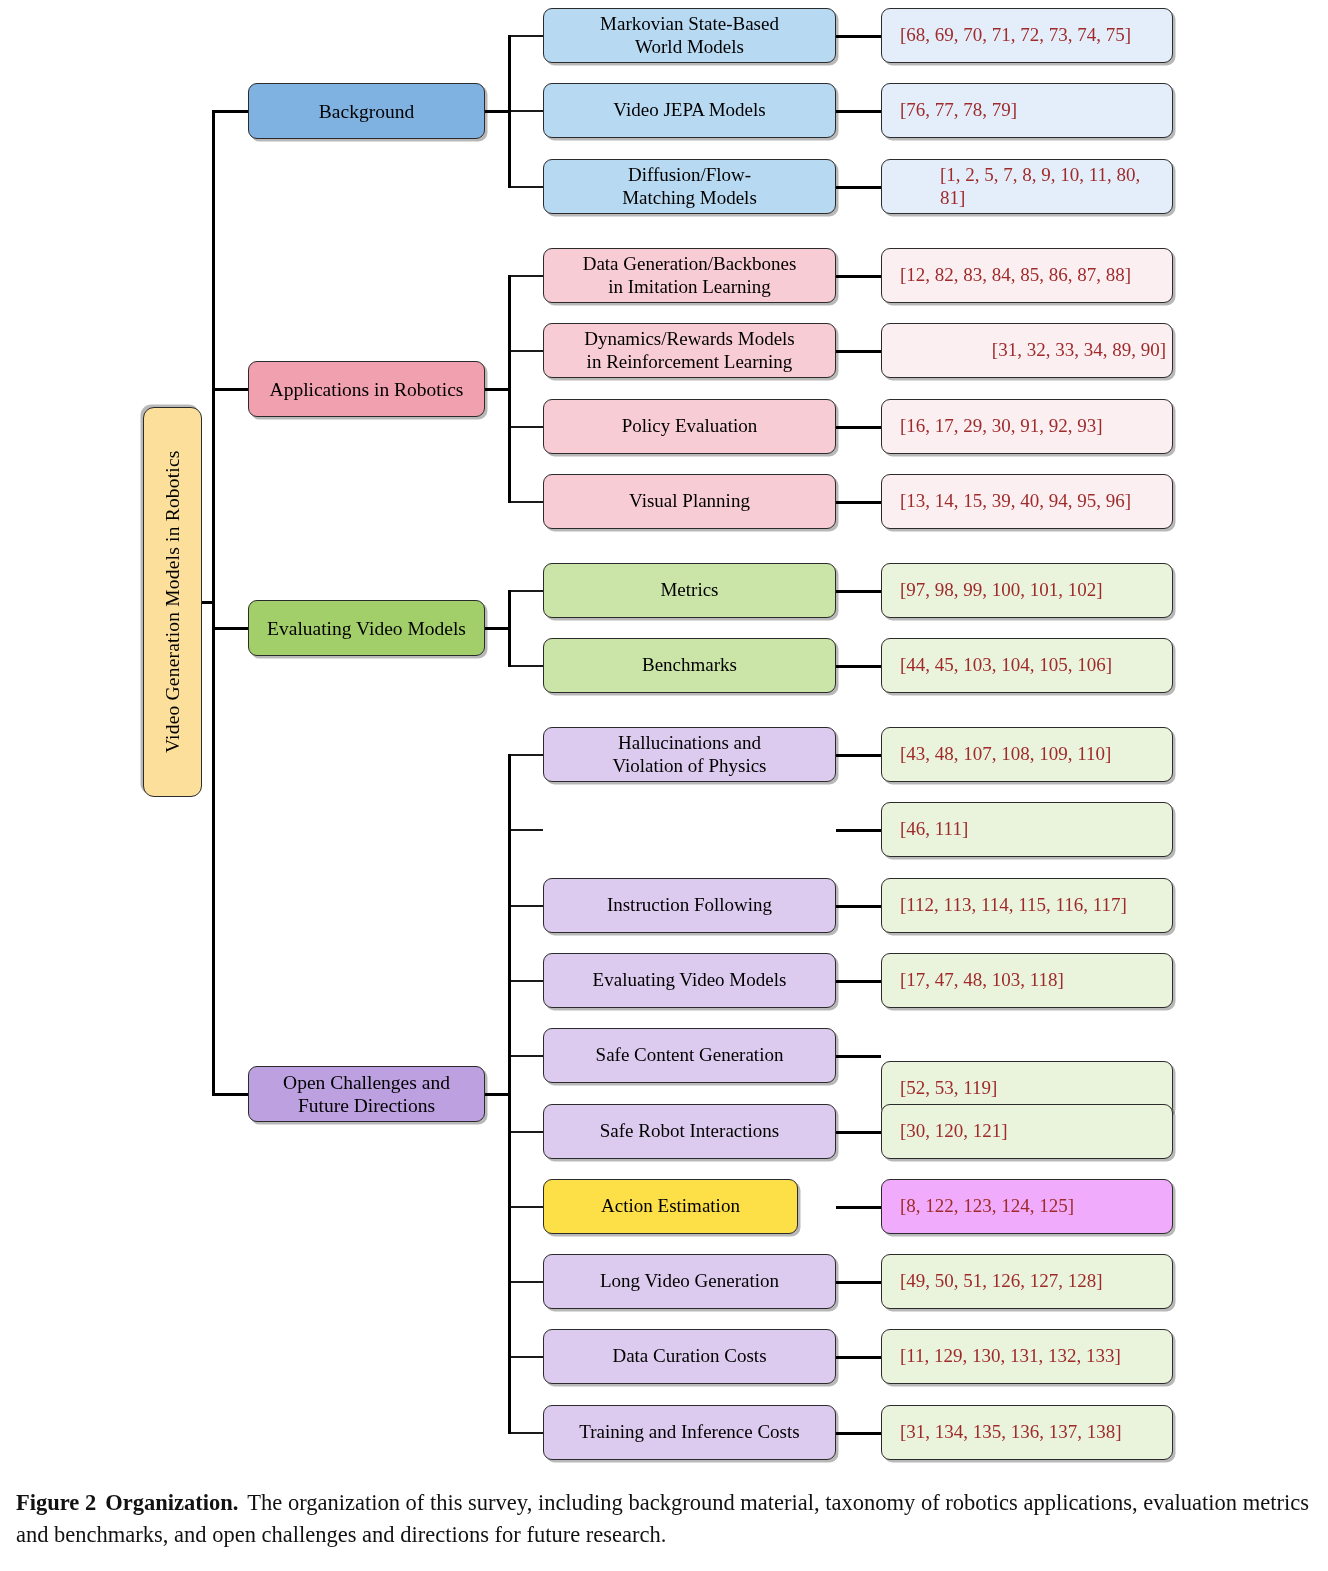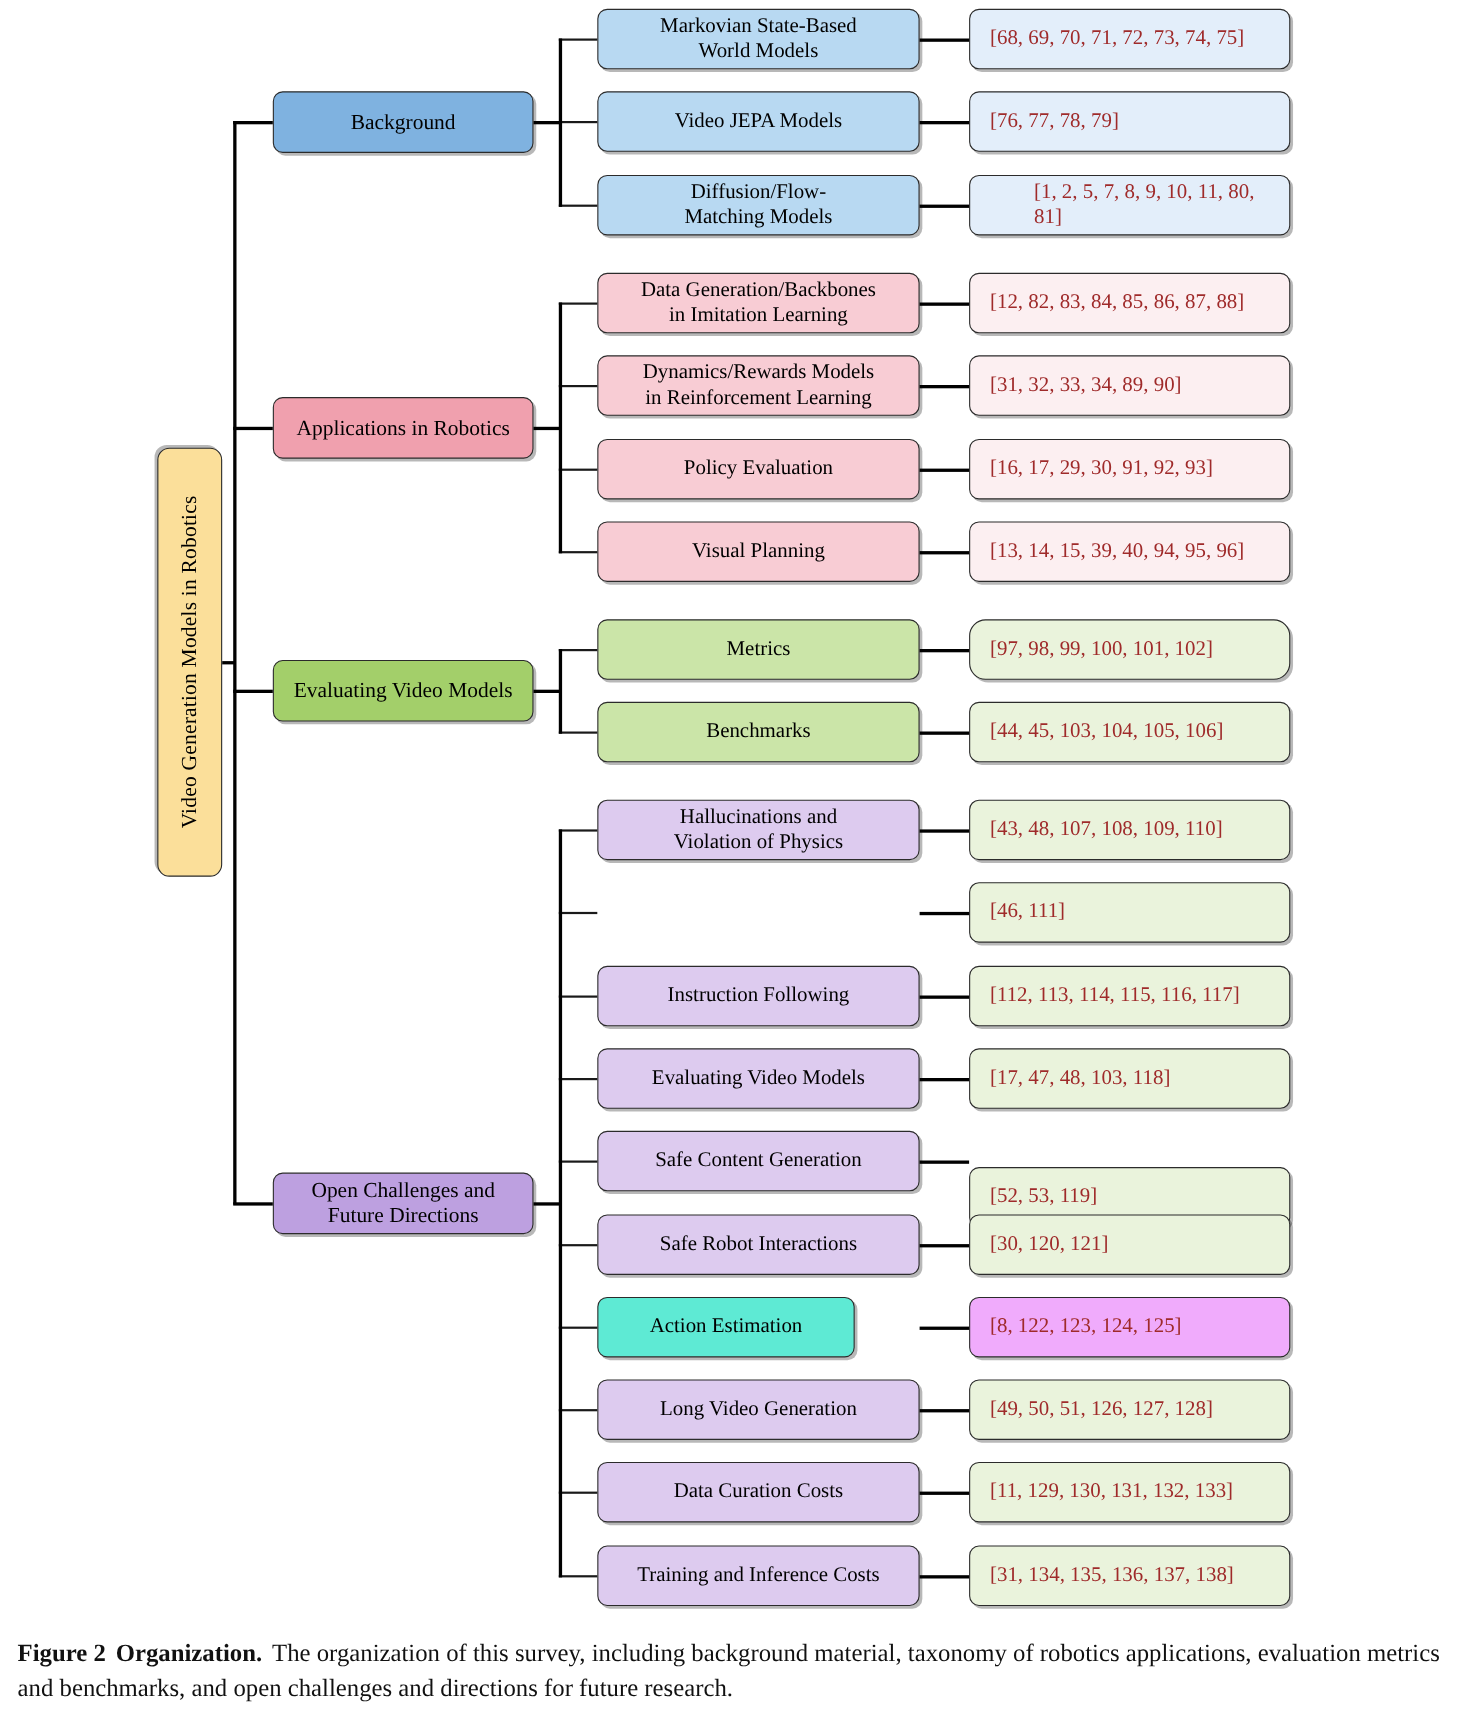--- a/index.html
+++ b/index.html
@@ -72,21 +72,21 @@
       <span>Data Generation/Backbones<br>in Imitation Learning</span>
     </div>
     <div class="node cite" style="left: 881px; top: 248px; width: 292px; height: 55px; background: rgb(252, 239, 241); color: rgb(159, 42, 42);">
       <span>[12, 82, 83, 84, 85, 86, 87, 88]</span>
     </div>
     <div class="ln h" style="left: 836px; top: 275px; width: 45px;"></div>
     <div class="ln h thin" style="left: 508px; top: 275px; width: 35px;"></div>
     <div class="node leaf" style="left: 543px; top: 323px; width: 293px; height: 55px; background: rgb(248, 204, 212);">
       <span>Dynamics/Rewards Models<br>in Reinforcement Learning</span>
     </div>
-    <div class="node cite" style="left: 881px; top: 323px; width: 292px; height: 55px; background: rgb(252, 239, 241); color: rgb(159, 42, 42);">
+    <div class="node cite" style="left: 881px; top: 323px; width: 292px; height: 55px; background: rgb(252, 239, 241); color: rgb(159, 42, 42); justify-content: flex-end;">
       <span>[31, 32, 33, 34, 89, 90]</span>
     </div>
     <div class="ln h" style="left: 836px; top: 350px; width: 45px;"></div>
     <div class="ln h thin" style="left: 508px; top: 350px; width: 35px;"></div>
     <div class="node leaf" style="left: 543px; top: 399px; width: 293px; height: 55px; background: rgb(248, 204, 212);">
       <span>Policy Evaluation</span>
     </div>
     <div class="node cite" style="left: 881px; top: 399px; width: 292px; height: 55px; background: rgb(252, 239, 241); color: rgb(159, 42, 42);">
       <span>[16, 17, 29, 30, 91, 92, 93]</span>
     </div>
@@ -102,21 +102,21 @@
     <div class="ln h thin" style="left: 508px; top: 501px; width: 35px;"></div>
     <div class="ln v" style="left: 508px; top: 275px; height: 228px;"></div>
     <div class="node cat" style="left: 248px; top: 361px; width: 237px; height: 56px; background: rgb(240, 160, 174);">
       <span>Applications in Robotics</span>
     </div>
     <div class="ln h" style="left: 485px; top: 388px; width: 25px;"></div>
     <div class="ln h" style="left: 212px; top: 388px; width: 36px;"></div>
     <div class="node leaf" style="left: 543px; top: 563px; width: 293px; height: 55px; background: rgb(203, 229, 168);">
       <span>Metrics</span>
     </div>
-    <div class="node cite" style="left: 881px; top: 563px; width: 292px; height: 55px; background: rgb(234, 243, 220); color: rgb(159, 42, 42); border-radius: 15px;">
+    <div class="node cite" style="left: 881px; top: 563px; width: 292px; height: 55px; background: rgb(234, 243, 220); color: rgb(159, 42, 42);">
       <span>[97, 98, 99, 100, 101, 102]</span>
     </div>
     <div class="ln h" style="left: 836px; top: 590px; width: 45px;"></div>
     <div class="ln h thin" style="left: 508px; top: 590px; width: 35px;"></div>
     <div class="node leaf" style="left: 543px; top: 638px; width: 293px; height: 55px; background: rgb(203, 229, 168);">
       <span>Benchmarks</span>
     </div>
     <div class="node cite" style="left: 881px; top: 638px; width: 292px; height: 55px; background: rgb(234, 243, 220); color: rgb(159, 42, 42);">
       <span>[44, 45, 103, 104, 105, 106]</span>
     </div>
@@ -166,21 +166,21 @@
     <div class="ln h" style="left: 836px; top: 1055px; width: 45px;"></div>
     <div class="ln h thin" style="left: 508px; top: 1055px; width: 35px;"></div>
     <div class="node leaf" style="left: 543px; top: 1104px; width: 293px; height: 55px; background: rgb(221, 203, 239);">
       <span>Safe Robot Interactions</span>
     </div>
     <div class="node cite" style="left: 881px; top: 1104px; width: 292px; height: 55px; background: rgb(234, 243, 220); color: rgb(159, 42, 42);">
       <span>[30, 120, 121]</span>
     </div>
     <div class="ln h" style="left: 836px; top: 1131px; width: 45px;"></div>
     <div class="ln h thin" style="left: 508px; top: 1131px; width: 35px;"></div>
-    <div class="node leaf" style="left: 543px; top: 1179px; width: 234px; height: 55px; background: #5eead4;">
+    <div class="node leaf" style="left: 543px; top: 1179px; width: 255px; height: 55px; background: #fde047;">
       <span>Action Estimation</span>
     </div>
     <div class="node cite" style="left: 881px; top: 1179px; width: 292px; height: 55px; background: #f0abfc; color: rgb(159, 42, 42);">
       <span>[8, 122, 123, 124, 125]</span>
     </div>
     <div class="ln h" style="left: 836px; top: 1206px; width: 45px;"></div>
     <div class="ln h thin" style="left: 508px; top: 1206px; width: 35px;"></div>
     <div class="node leaf" style="left: 543px; top: 1254px; width: 293px; height: 55px; background: rgb(221, 203, 239);">
       <span>Long Video Generation</span>
     </div>

